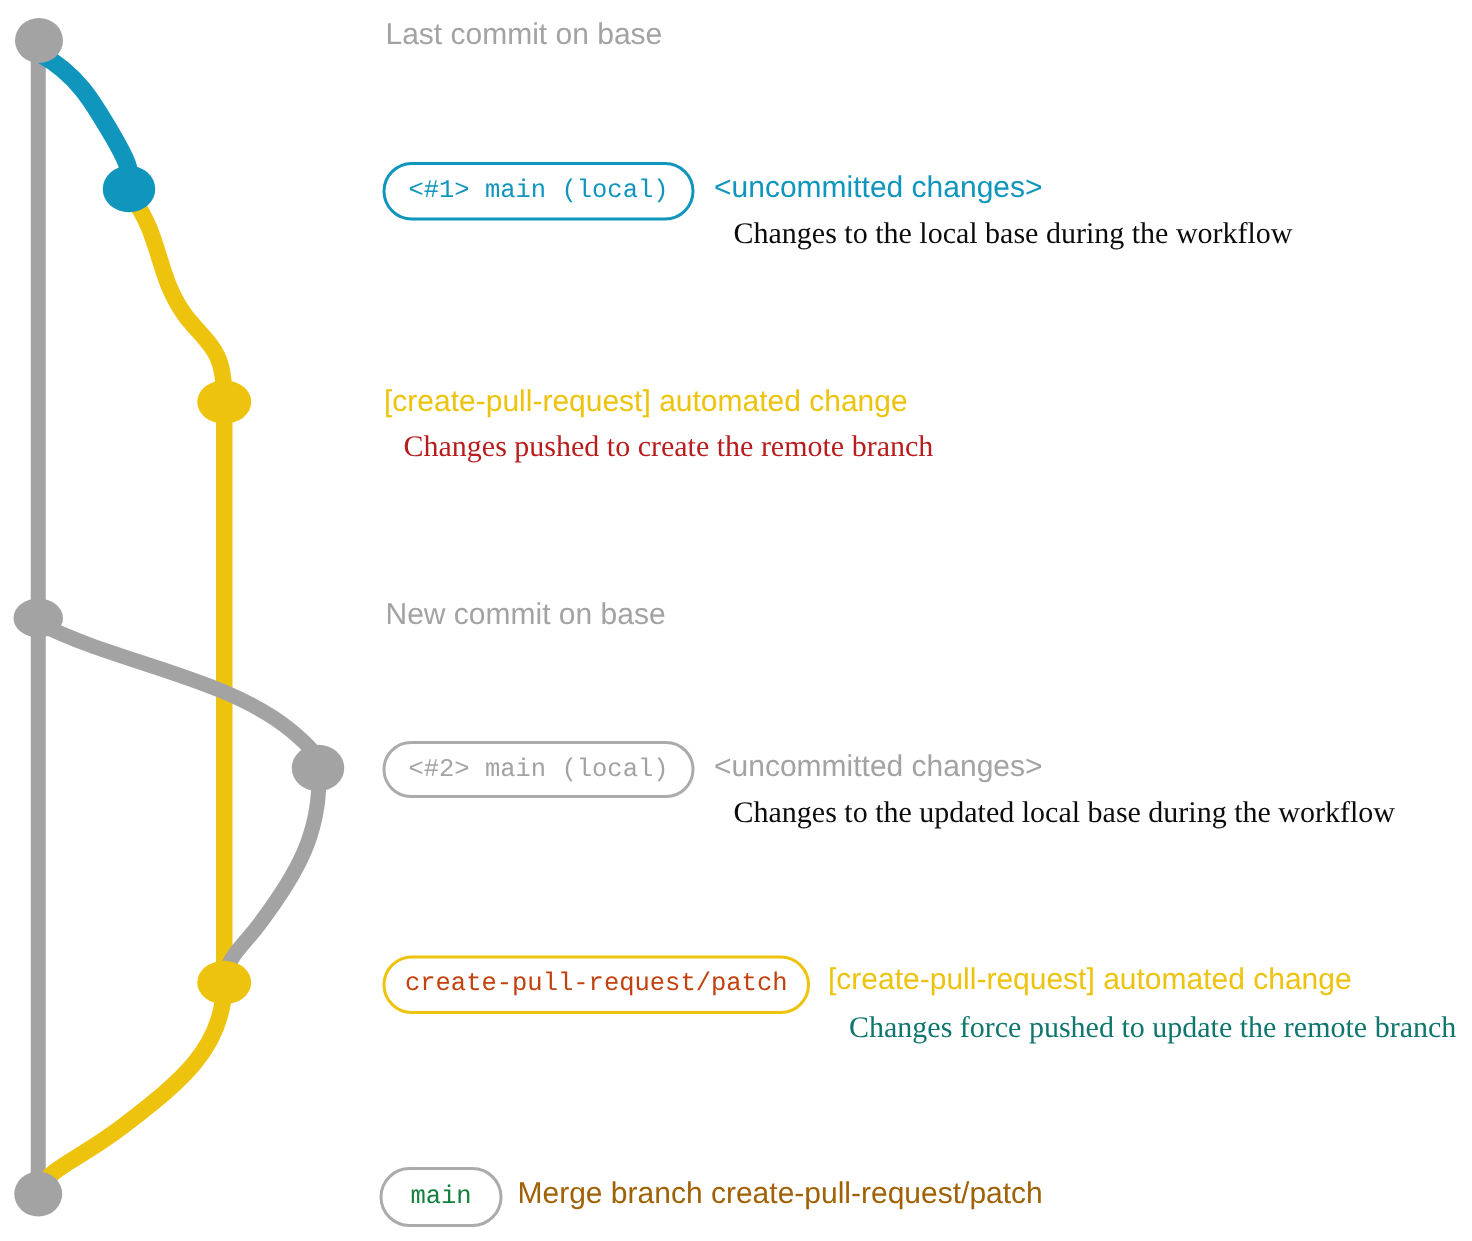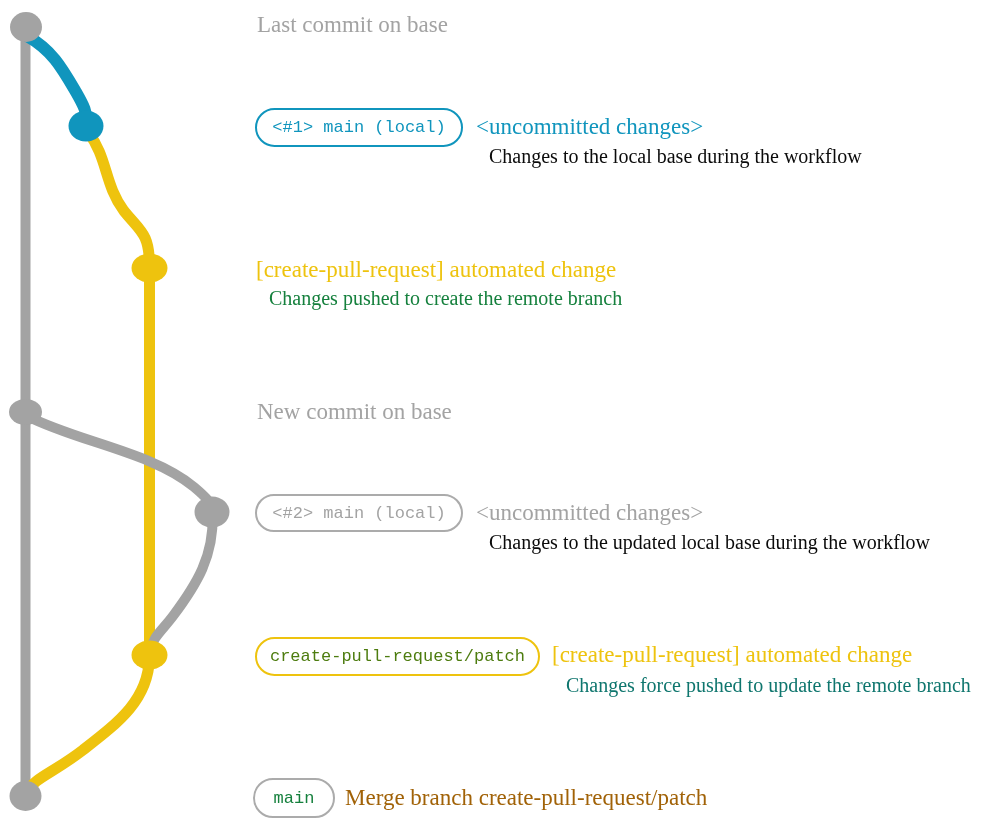--- a/index.html
+++ b/index.html
@@ -19,22 +19,22 @@
     position: absolute;
     left: 0;
     top: 0;
   }
   .txt {
     position: absolute;
     white-space: nowrap;
     line-height: 1.15;
   }
   .sans {
-    font-family: Liberation Serif, serif;
-    font-size: 23px;
+    font-family: Liberation Sans, sans-serif;
+    font-size: 20px;
   }
   .serif {
     font-family: "Liberation Serif", serif;
     font-size: 20px;
   }
   .badge {
     position: absolute;
     display: flex;
     align-items: center;
     justify-content: center;
@@ -77,28 +77,28 @@
     <ellipse cx="25.5" cy="796" rx="16" ry="15" fill="#a3a3a3"></ellipse>
   </svg>
 
   <div class="txt sans" style="left: 257px; top: 12px; color: rgb(163, 163, 163);">Last commit on base</div>
 
   <div class="badge" style="left: 255px; top: 108px; width: 208px; height: 39px; color: rgb(16, 149, 189); border-color: rgb(16, 149, 189);">&lt;#1&gt; main (local)</div>
   <div class="txt sans" style="left: 476px; top: 114px; color: rgb(16, 149, 189);">&lt;uncommitted changes&gt;</div>
   <div class="txt serif" style="left: 489px; top: 145px; color: rgb(11, 11, 11); font-family: Liberation Serif, serif;">Changes to the local base during the workflow</div>
 
   <div class="txt sans" style="left: 256px; top: 257px; color: rgb(238, 195, 14);">[create-pull-request] automated change</div>
-  <div class="txt serif" style="left: 269px; top: 287px; color: #15803d;">Changes pushed to create the remote branch</div>
+  <div class="txt serif" style="left: 269px; top: 287px; color: #b91c1c;">Changes pushed to create the remote branch</div>
 
   <div class="txt sans" style="left: 257px; top: 399px; color: rgb(163, 163, 163);">New commit on base</div>
 
   <div class="badge" style="left: 255px; top: 494px; width: 208px; height: 38px; color: rgb(163, 163, 163); border-color: rgb(171, 171, 171);">&lt;#2&gt; main (local)</div>
   <div class="txt sans" style="left: 476px; top: 500px; color: rgb(163, 163, 163);">&lt;uncommitted changes&gt;</div>
   <div class="txt serif" style="left: 489px; top: 531px; color: rgb(11, 11, 11);">Changes to the updated local base during the workflow</div>
 
-  <div class="badge" style="left: 255px; top: 637px; width: 285px; height: 39px; color: #4d7c0f; border-color: rgb(238, 195, 14);">create-pull-request/patch</div>
+  <div class="badge" style="left: 255px; top: 637px; width: 285px; height: 39px; color: #c2410c; border-color: rgb(238, 195, 14);">create-pull-request/patch</div>
   <div class="txt sans" style="left: 552px; top: 642px; color: rgb(238, 195, 14);">[create-pull-request] automated change</div>
   <div class="txt serif" style="left: 566px; top: 674px; color: #0f766e;">Changes force pushed to update the remote branch</div>
 
   <div class="badge" style="left: 253px; top: 778px; width: 82px; height: 40px; color: #15803d; border-color: rgb(171, 171, 171);">main</div>
   <div class="txt sans" style="left: 345px; top: 785px; color: #a16207;">Merge branch create-pull-request/patch</div>
 
 </div>
 
 </body></html>

